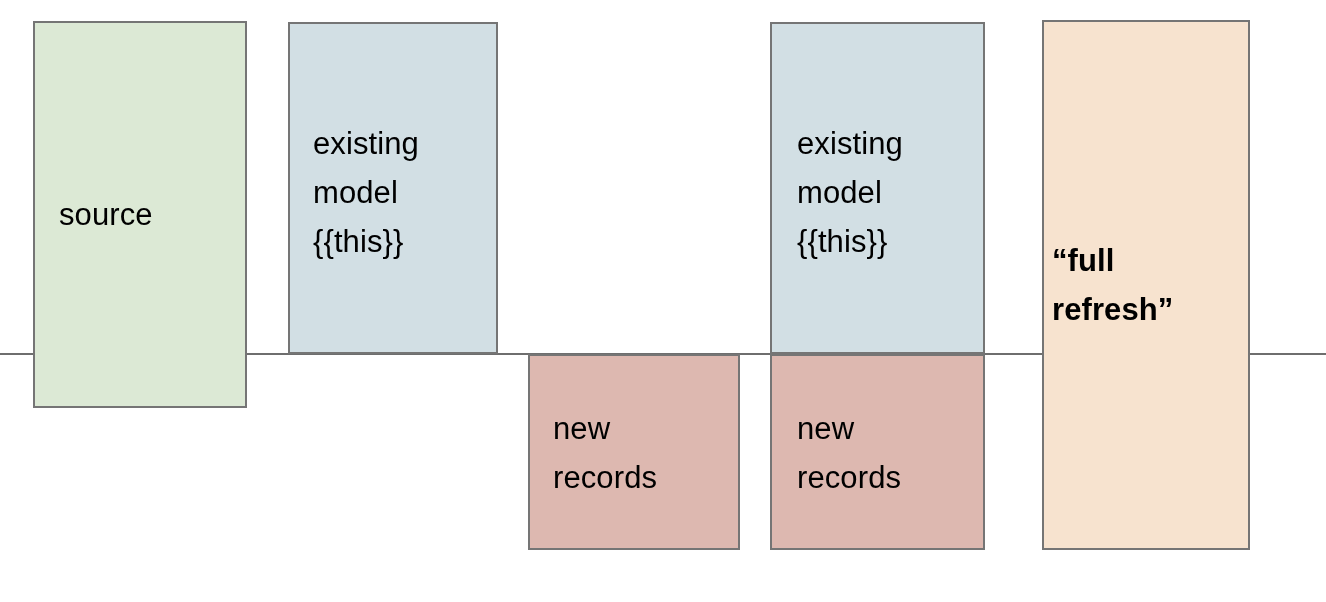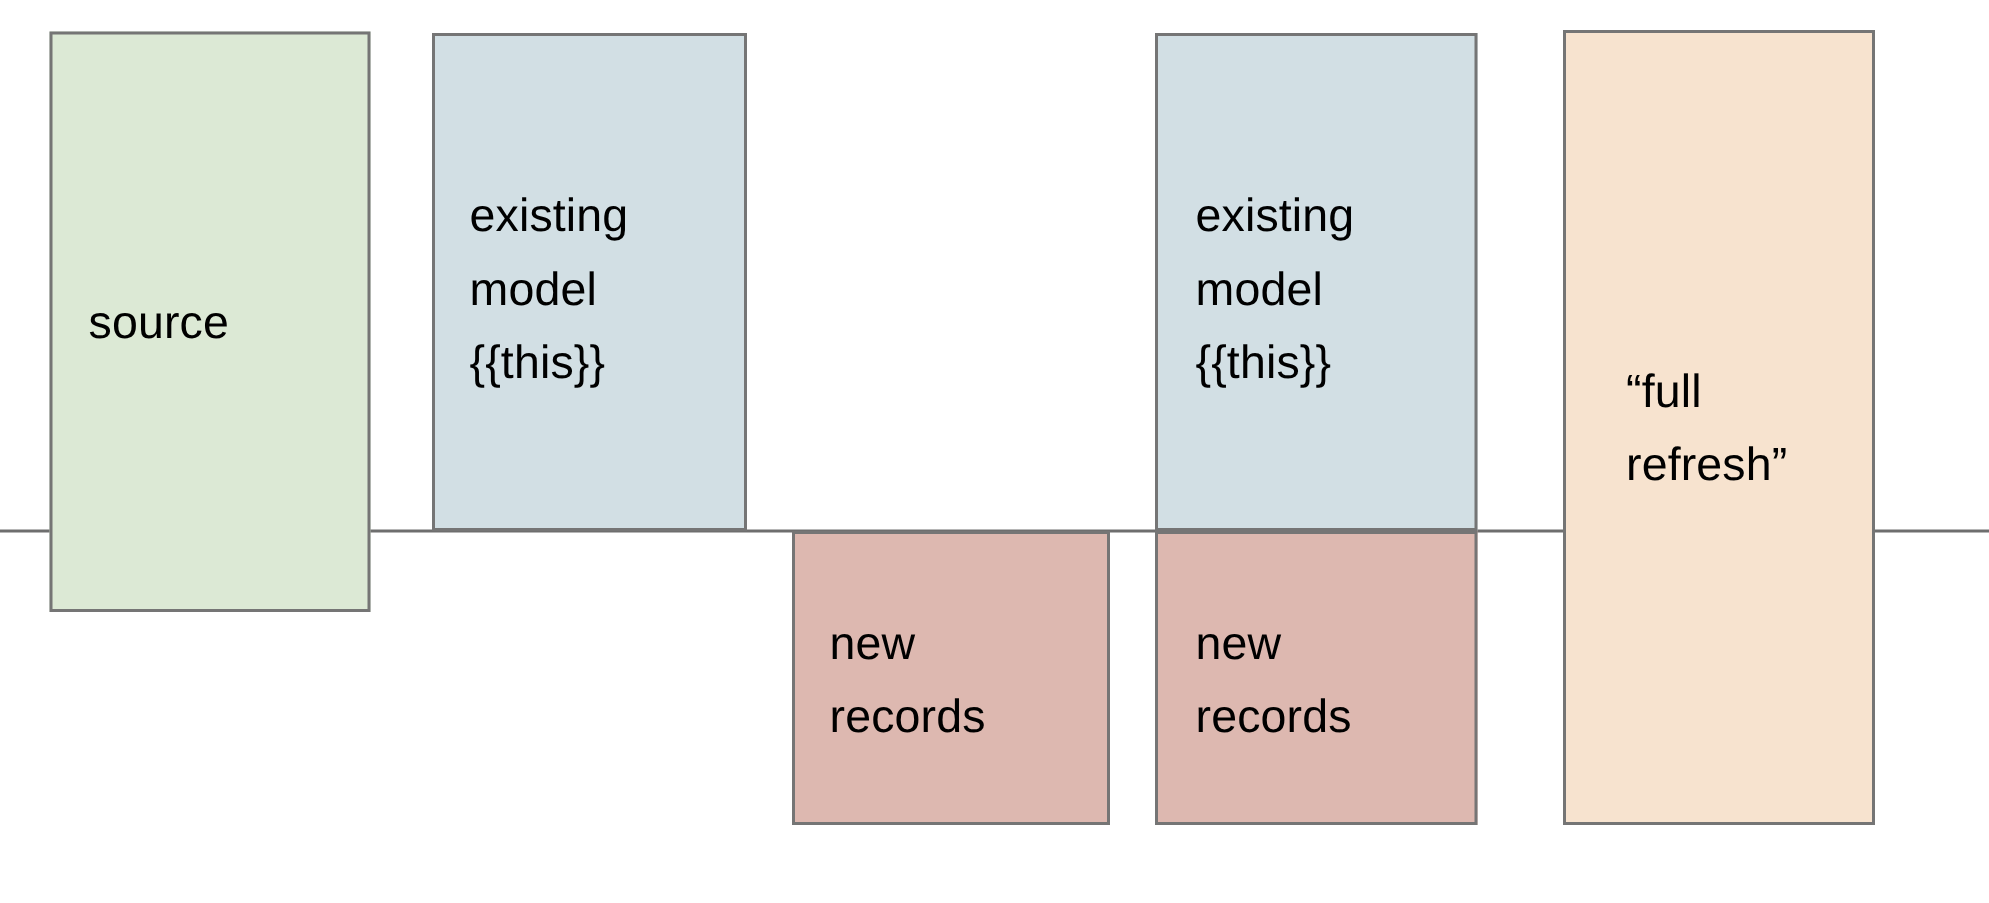--- a/index.html
+++ b/index.html
@@ -49,21 +49,21 @@
   .b-new-1        { left: 528px;  top: 354px; width: 212px; height: 196px; background: #ddb8b0;
                     justify-content: flex-start; }
   .b-new-1 .box-label        { padding-left: 23px; padding-top: 48px; }
   .b-model-2      { left: 770px;  top: 22px;  width: 215px; height: 332px; background: #d2dfe4;
                     justify-content: flex-start; }
   .b-model-2 .box-label      { padding-left: 25px; padding-top: 95px; }
   .b-new-2        { left: 770px;  top: 354px; width: 215px; height: 196px; background: #ddb8b0;
                     justify-content: flex-start; }
   .b-new-2 .box-label        { padding-left: 25px; padding-top: 48px; }
   .b-full-refresh { left: 1042px; top: 20px;  width: 208px; height: 530px; background: #f7e3cf; }
-  .b-full-refresh .box-label { padding-left: 40px; }
+  .b-full-refresh .box-label { padding-left: 8px; font-weight: bold; }
 </style>
 </head>
 <body>
 
 <div id="canvas">
 
   <div class="axis-line" style="top:353px;"></div>
 
   <div class="box b-source">
     <div class="box-label">source</div>

